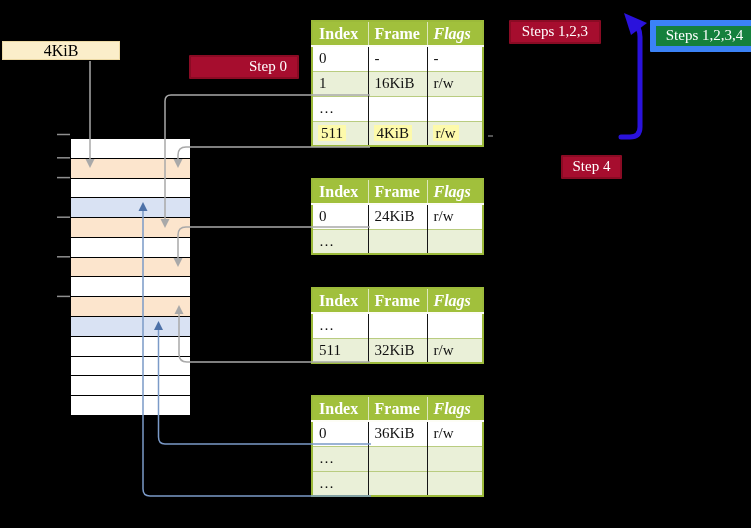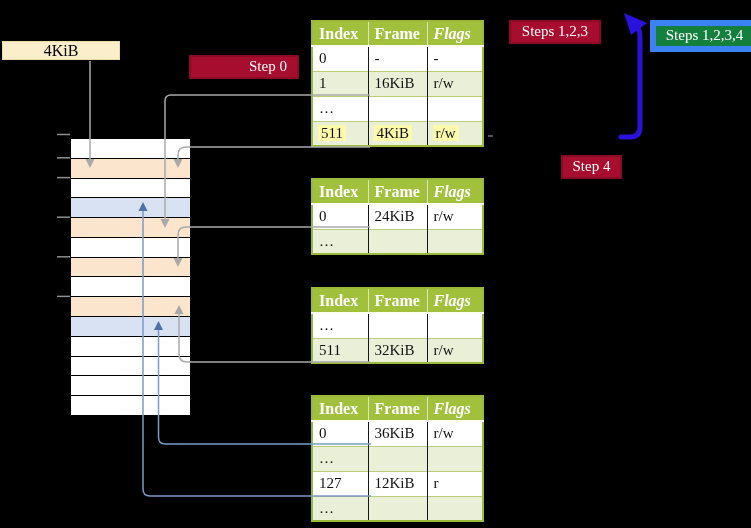--- a/index.html
+++ b/index.html
@@ -178,25 +178,20 @@
     <tr>
       <td>0</td>
       <td>36KiB</td>
       <td>r/w</td>
     </tr>
     <tr class="shade">
       <td>…</td>
       <td></td>
       <td></td>
     </tr>
-    <tr>
-      <td>127</td>
-      <td>12KiB</td>
-      <td>r</td>
-    </tr>
     <tr class="shade">
       <td>…</td>
       <td></td>
       <td></td>
     </tr>
   </tbody>
 </table>
 
 <svg class="overlay" width="751" height="528" viewBox="0 0 751 528">
 

